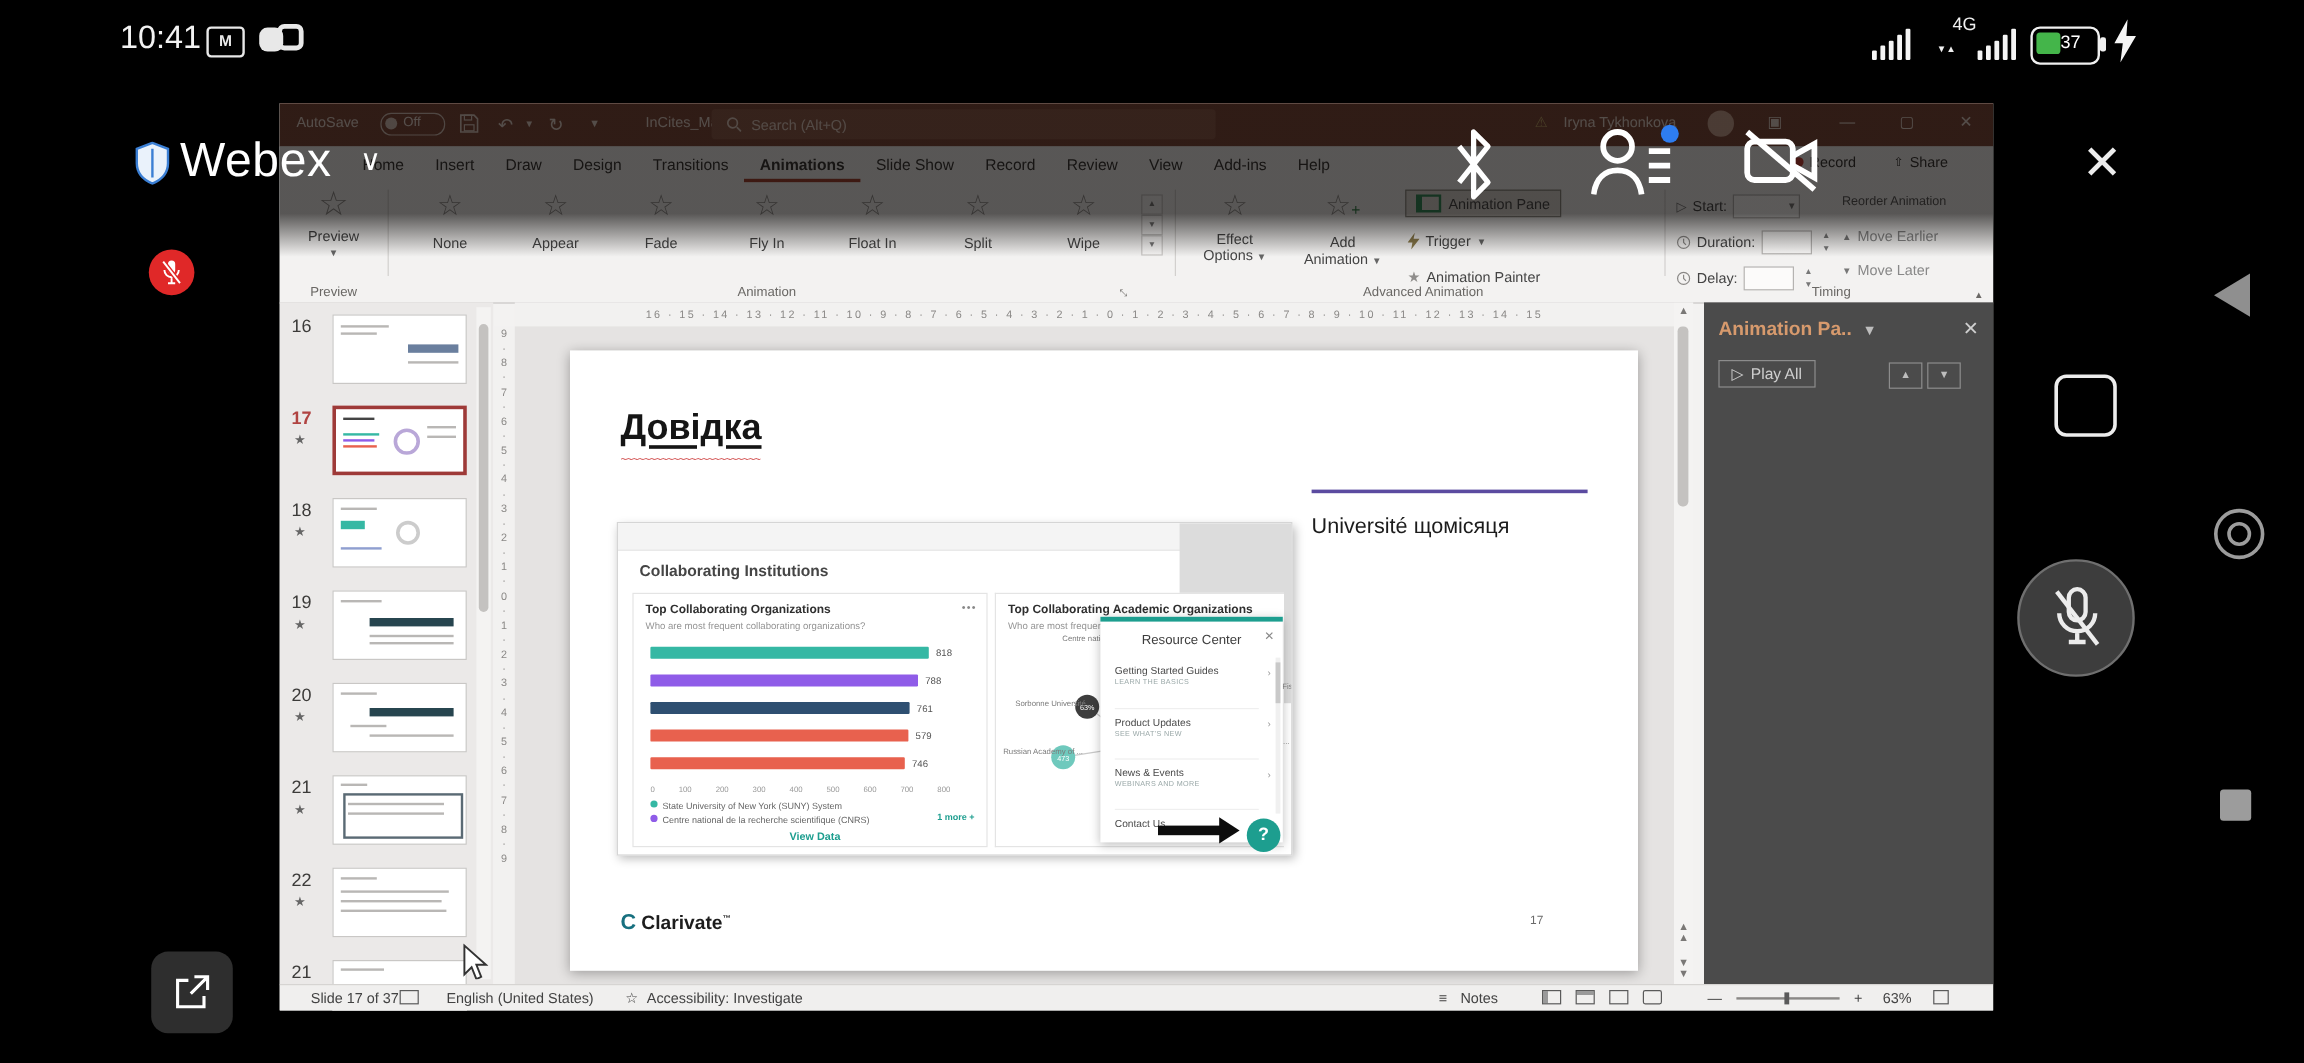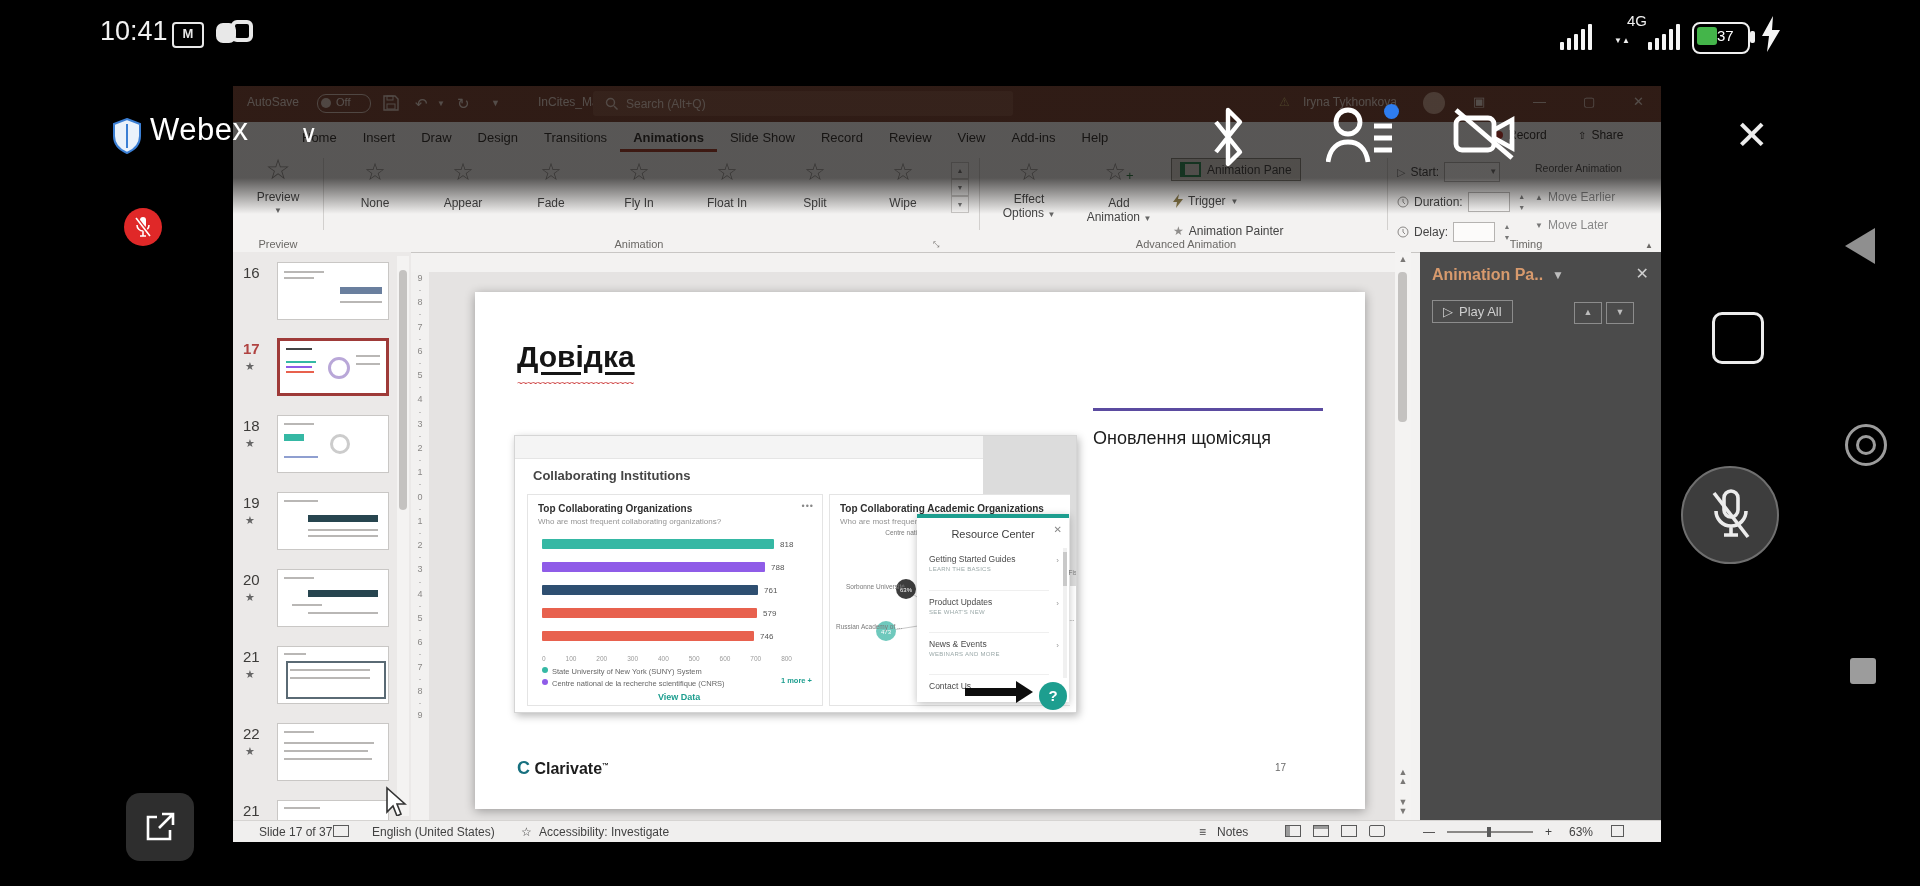--- a/index.html
+++ b/index.html
@@ -9,21 +9,21 @@
   
   .sb-time{left:100px;top:16px;font-size:27px;color:#f2f2f2}
   .sb-ic{color:#f0f0f0}
   .bars{display:flex;align-items:flex-end;gap:3px}
   .bars i{display:block;width:4px;background:#f5f5f5;border-radius:1px}
   .batt{width:54px;height:28px;border:2px solid #f0f0f0;border-radius:8px}
   .batt .fill{position:absolute;left:3px;top:3px;width:20px;height:18px;background:#44b54a;border-radius:3px}
   .batt .pct{position:absolute;left:23px;top:3px;font-size:15px;color:#fff}
   .batt .nub{position:absolute;right:-7px;top:7px;width:5px;height:12px;background:#f0f0f0;border-radius:2px}
   
-  .wx-brand{left:150px;top:112px;font-size:31px;color:#fff;letter-spacing:.5px}
+  .wx-brand{left:150px;top:112px;font-size:40px;color:#fff;letter-spacing:.5px}
   .wx-chev{left:300px;top:120px;font-size:24px;color:#fff}
   .wx-close{left:1735px;top:112px;font-size:40px;color:#ededed;cursor:pointer}
   .red-badge{left:124px;top:208px;width:38px;height:38px;border-radius:50%;background:#e02828;display:flex;align-items:center;justify-content:center}
   .ctl-tri{left:1845px;top:228px;width:0;height:0;border-top:18px solid transparent;border-bottom:18px solid transparent;border-right:30px solid #8f8f8f}
   .ctl-rect{left:1712px;top:312px;width:46px;height:46px;border:3px solid #ececec;border-radius:10px}
   .ctl-rec{left:1845px;top:424px;width:36px;height:36px;border:3px solid #9c9c9c;border-radius:50%}
   .ctl-rec i{position:absolute;left:8px;top:8px;width:14px;height:14px;border:3px solid #9c9c9c;border-radius:50%}
   .ctl-mic{left:1681px;top:466px;width:94px;height:94px;border-radius:50%;background:#3d3d3d;border:2px solid #6f6f6f;display:flex;align-items:center;justify-content:center}
   .ctl-sq{left:1850px;top:658px;width:26px;height:26px;background:#9c9c9c;border-radius:3px}
   .share-btn{left:126px;top:793px;width:68px;height:68px;background:#2e2e2e;border-radius:14px;display:flex;align-items:center;justify-content:center}
@@ -405,20 +405,21 @@
         </div>
       <span class="th-num" style="top:550px">21</span>
       <div class="th-img" style="top:548px">
           <i class="tl" style="left:6px;top:6px;width:36px"></i>
         </div>
       <div class="vscroll">
           <i class="thm" style="top:14px;height:240px"></i>
         </div>
     </div>
 
+    <div class="abs ruler-h">16 · 15 · 14 · 13 · 12 · 11 · 10 · 9 · 8 · 7 · 6 · 5 · 4 · 3 · 2 · 1 · 0 · 1 · 2 · 3 · 4 · 5 · 6 · 7 · 8 · 9 · 10 · 11 · 12 · 13 · 14 · 15</div>
     <div class="abs ruler-v">9
 ·
 8
 ·
 7
 ·
 6
 ·
 5
 ·
@@ -448,21 +449,21 @@
 ·
 8
 ·
 9</div>
 
     <div class="abs canvas">
       <div class="abs slide">
         <div class="sl-title">Довідка</div>
         <div class="sl-wavy">~~~~~~~~~~~~~~~~~~~~~~~~</div>
         <div class="sl-rule"></div>
-        <div class="sl-note">Оновлення щомісяця</div>
+        <div class="sl-note">Université щомісяця</div>
 
         <div class="shot">
           <div class="chrome"></div>
           <div class="grayblk"></div>
           <div class="head">Collaborating Institutions</div>
 
           <div class="card" style="left:12px;top:58px;width:294px;height:210px">
             <div class="ct">Top Collaborating Organizations</div>
             <div class="dots">•••</div>
             <div class="cs">Who are most frequent collaborating organizations?</div>

